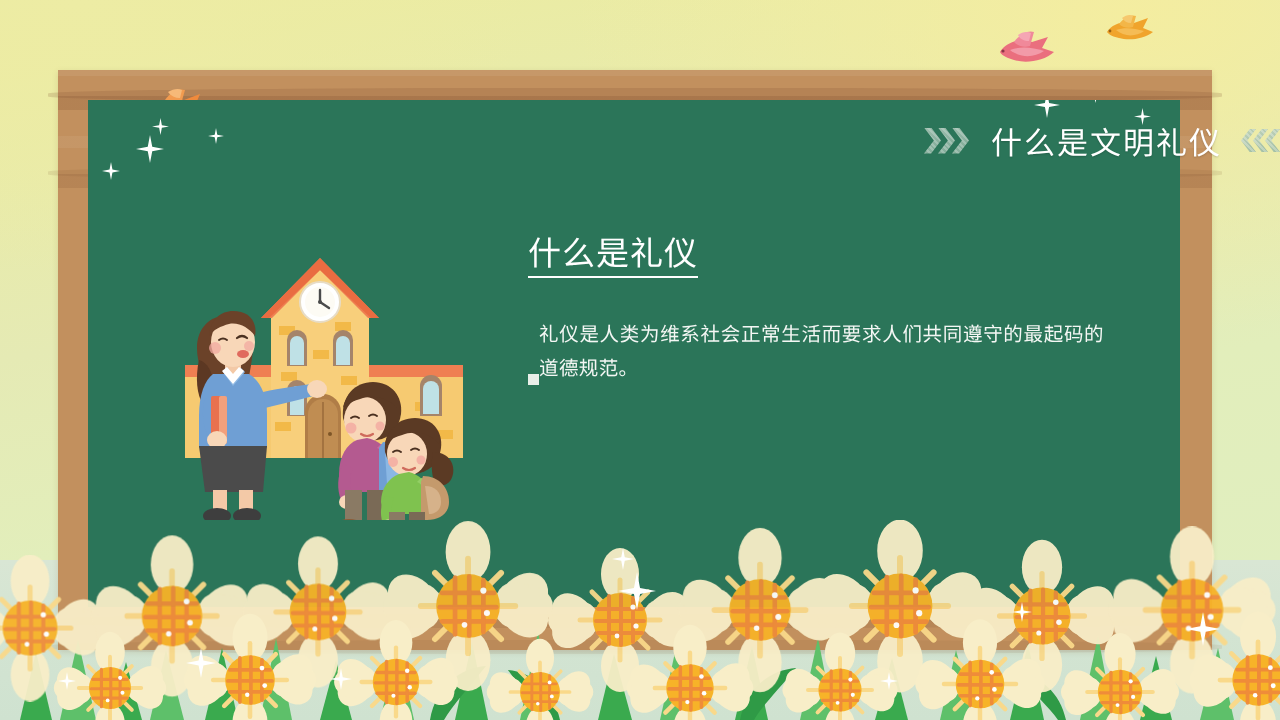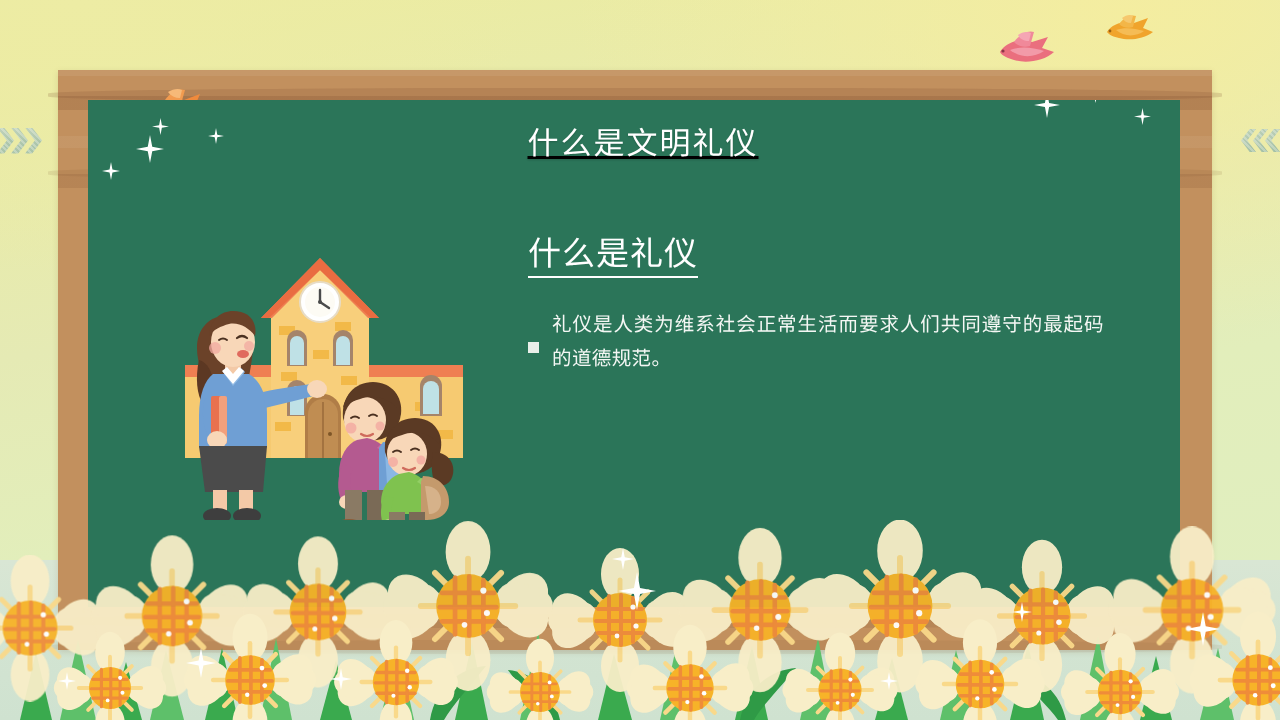--- a/index.html
+++ b/index.html
@@ -54,21 +54,21 @@
   .spark i{
     display:block;width:100%;height:100%;
     background:#fff;
     clip-path:polygon(50% 0%,58% 42%,100% 50%,58% 58%,50% 100%,42% 58%,0% 50%,42% 42%);
     filter:drop-shadow(0 0 5px rgba(255,255,255,.85));
   }
 
   
   .title-row{
     position:absolute;left:0;right:0;top:118px;
-    display:flex;align-items:center;justify-content:space-between;gap:22px;text-decoration:underline;
+    display:flex;align-items:center;justify-content:flex-end;gap:22px;
   }
   .chev-group{display:flex;align-items:center;}
   .chev{
     width:17px;height:26px;margin-left:-3px;
     background:
       repeating-linear-gradient(45deg,rgba(255,255,255,.30) 0 2px,rgba(255,255,255,0) 2px 4px),
       linear-gradient(135deg,#b9cfc2,#8fb3a1);
     opacity:.82;
   }
   .chev.r{clip-path:polygon(0 0,42% 0,100% 50%,42% 100%,0 100%,58% 50%);}
@@ -79,25 +79,25 @@
     text-shadow:0 1px 2px rgba(0,0,0,.18);white-space:nowrap;
   }
 
   
   .content{
     position:absolute;left:528px;top:236px;width:576px;color:#fff;
   }
   .subhead{
     font-size:33px;line-height:1.1;letter-spacing:1px;
     display:inline-block;padding-bottom:4px;border-bottom:2px solid #ffffff;
-    margin:0 0 30px 0;font-weight:400;
+    margin:0 0 40px 0;font-weight:400;
   }
   .bullets{list-style:none;margin:0;padding:0;}
   .bullets li{
-    display:flex;align-items:center;gap:13px;margin-bottom:26px;
+    display:flex;align-items:flex-end;gap:0;margin-bottom:26px;
   }
   .sq{
     flex:none;width:11px;height:11px;background:#e9efe9;margin-top:11px;
   }
   .btxt{
     font-size:19.5px;line-height:1.72;letter-spacing:.4px;color:#f4f7f4;
     text-align:justify;
   }
 
   

